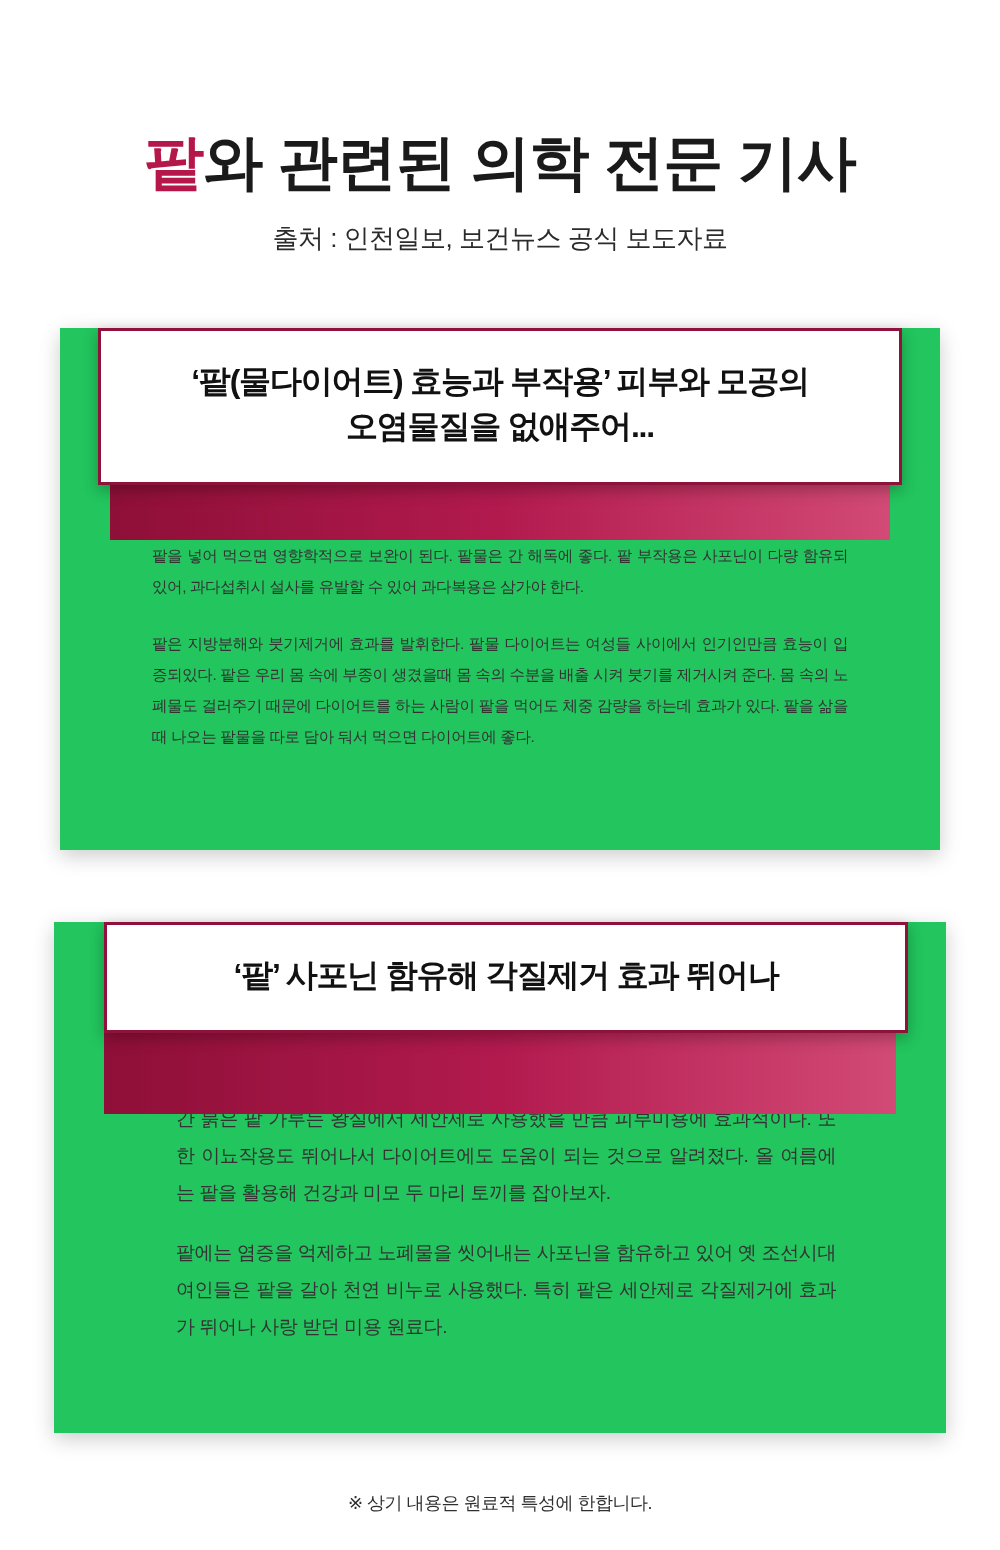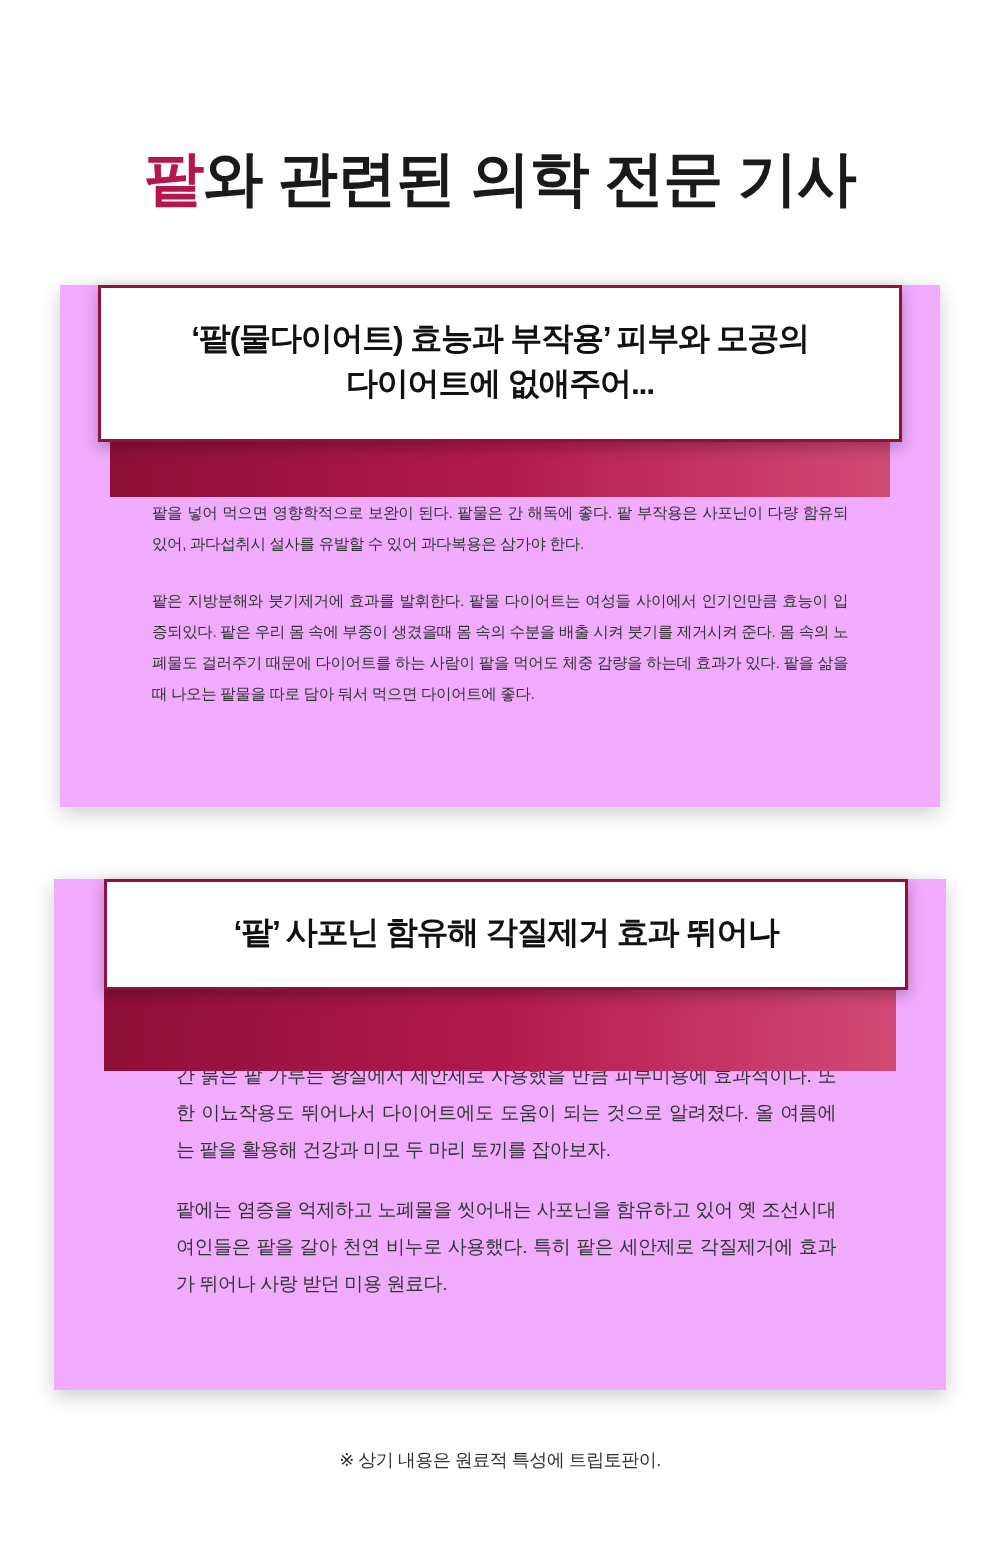--- a/index.html
+++ b/index.html
@@ -20,38 +20,38 @@
   .page-header {
     padding-top: 128px;
     text-align: center;
   }
   .main-title {
     font-size: 60px;
     font-weight: bold;
     letter-spacing: -1px;
     color: #1a1a1a;
     line-height: 1.15;
-    margin: 16px;
+    margin: 0;
   }
   .main-title .highlight {
     color: #b5174b;
   }
   .subtitle {
     margin-top: 24px;
     font-size: 26px;
     color: #2b2b2b;
     letter-spacing: -0.5px;
   }
 
   
   .article-card {
     position: relative;
     width: 880px;
     margin: 0 auto;
-    background: #f0abfc;
+    background: #22c55e;
     box-shadow: 0 6px 20px rgba(0,0,0,0.20);
   }
   .article-card.first { margin-top: 42px; padding-bottom: 72px; }
   .article-card.second { margin-top: 62px; padding-bottom: 66px; padding-left: 12px; }
 
   
   .headline-strip {
     position: absolute;
     left: 50px;
     right: 50px;
@@ -116,28 +116,29 @@
     letter-spacing: -0.5px;
   }
 </style>
 </head>
 <body>
 
 <div class="page-header">
   <h1 class="main-title">
     <span class="highlight">팥</span><span>와 관련된 의학 전문 기사</span>
   </h1>
+  <div class="subtitle">출처 : 인천일보, 보건뉴스 공식 보도자료</div>
 </div>
 
 <div class="article-card first">
   <div class="headline-strip">팥(물다이어트) 효능과 부작용 피부와 모공의 오염물질을</div>
 
   <div class="headline-box">
     <div class="line">‘팥(물다이어트) 효능과 부작용’ 피부와 모공의</div>
-    <div class="line">다이어트에 없애주어...</div>
+    <div class="line">오염물질을 없애주어...</div>
   </div>
 
   <div class="article-body">
     <p>풍부한 팥 효능은 체내 유해 활성산소를 제거하며 곡류에 부족한 라이신과 트립토판이 함유되어 곡류에 팥을 넣어 먹으면 영향학적으로 보완이 된다. 팥물은 간 해독에 좋다. 팥 부작용은 사포닌이 다량 함유되있어, 과다섭취시 설사를 유발할 수 있어 과다복용은 삼가야 한다.</p>
     <p>팥은 지방분해와 붓기제거에 효과를 발휘한다. 팥물 다이어트는 여성들 사이에서 인기인만큼 효능이 입증되있다. 팥은 우리 몸 속에 부종이 생겼을때 몸 속의 수분을 배출 시켜 붓기를 제거시켜 준다. 몸 속의 노폐물도 걸러주기 때문에 다이어트를 하는 사람이 팥을 먹어도 체중 감량을 하는데 효과가 있다. 팥을 삶을 때 나오는 팥물을 따로 담아 둬서 먹으면 다이어트에 좋다.</p>
   </div>
 </div>
 
 <div class="article-card second">
   <div class="headline-strip second-strip">‘팥’ 미백, 각질제거에 부면증에도 효과</div>
@@ -145,13 +146,13 @@
   <div class="headline-box">
     <div class="line">‘팥’ 사포닌 함유해 각질제거 효과 뛰어나</div>
   </div>
 
   <div class="article-body narrow">
     <p>탄수화물, 단백질, 미네랄, 비타민 등 많은 영양소를 함유하고 있으며 특히 곱게 간 붉은 팥 가루는 왕실에서 세안제로 사용했을 만큼 피부미용에 효과적이다. 또한 이뇨작용도 뛰어나서 다이어트에도 도움이 되는 것으로 알려졌다. 올 여름에는 팥을 활용해 건강과 미모 두 마리 토끼를 잡아보자.</p>
     <p>팥에는 염증을 억제하고 노폐물을 씻어내는 사포닌을 함유하고 있어 옛 조선시대 여인들은 팥을 갈아 천연 비누로 사용했다. 특히 팥은 세안제로 각질제거에 효과가 뛰어나 사랑 받던 미용 원료다.</p>
   </div>
 </div>
 
-<div class="footnote">※ 상기 내용은 원료적 특성에 트립토판이.</div>
+<div class="footnote">※ 상기 내용은 원료적 특성에 한합니다.</div>
 
 </body></html>

